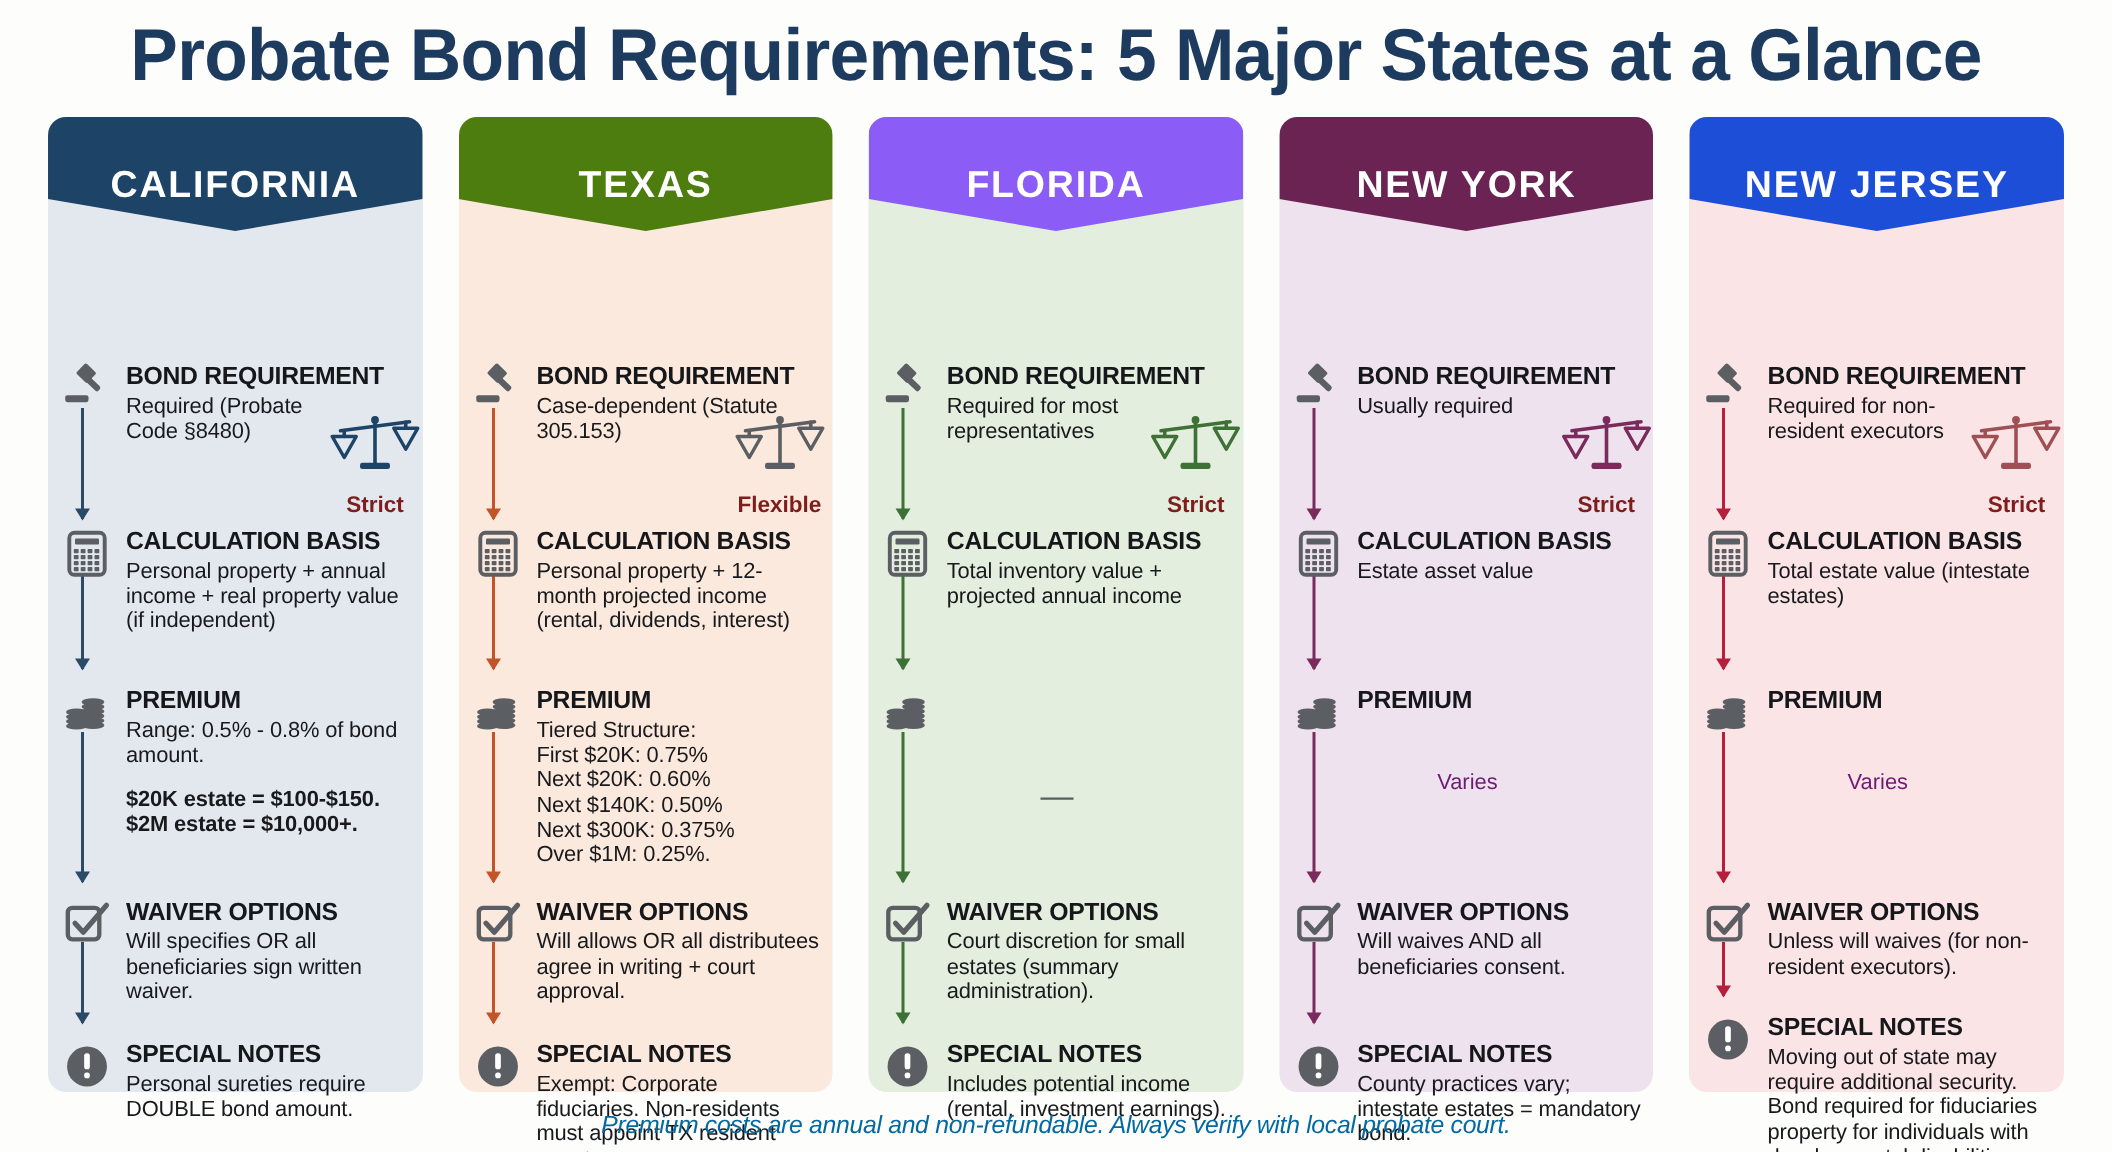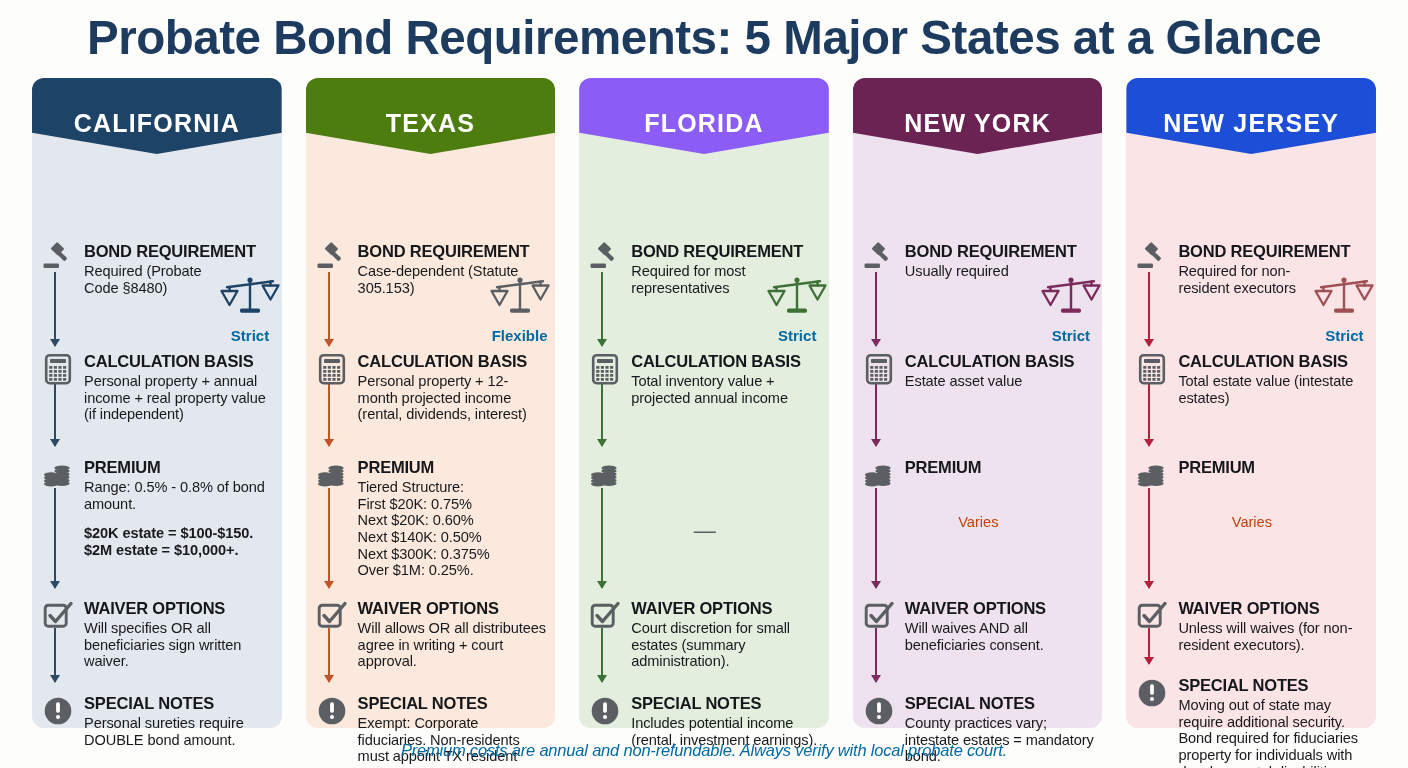--- a/index.html
+++ b/index.html
@@ -130,32 +130,32 @@
 
   
   .scales {
     position: absolute;
     text-align: center;
     width: 64px;
   }
   .scales-label {
     font-size: 15px;
     font-weight: 600;
-    color: #0369a1;
+    color: #7f1d1d;
     margin-top: 1px;
   }
 
   
   .center-val {
     position: absolute;
     width: 233px;
     left: 9px;
     text-align: center;
     font-size: 14.6px;
-    color: #c2410c;
+    color: #701a75;
   }
   .dash {
     position: absolute;
     width: 233px;
     left: 9px;
     text-align: center;
     color: #5b5f63;
     font-size: 22px;
     line-height: 1;
   }

